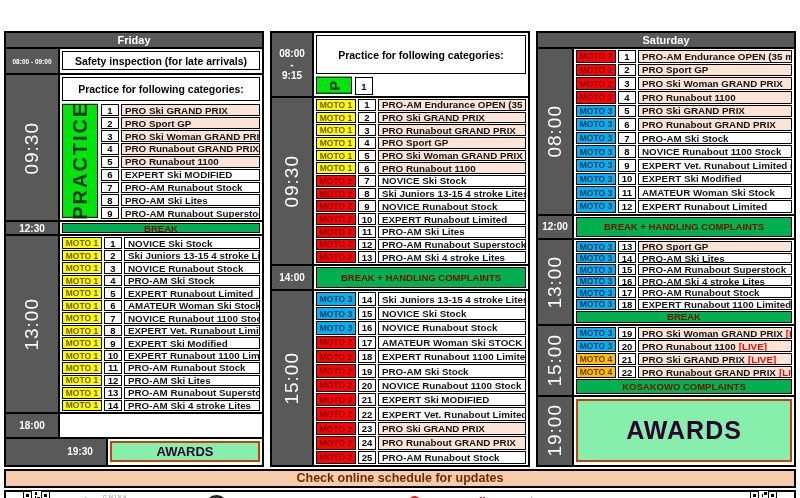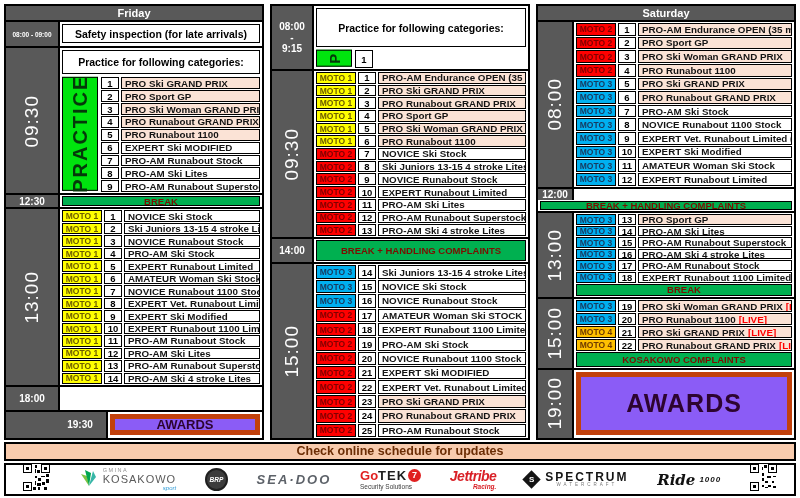--- a/index.html
+++ b/index.html
@@ -1,36 +1,36 @@
 <!DOCTYPE html>
 <html><head>
 <meta charset="utf-8">
 <style>
   html,body{margin:0;padding:0;background:#fff;font-family:"Liberation Sans",sans-serif;}
   .page{width:800px;height:498px;box-sizing:border-box;padding:4px 4px 0;position:relative;}
-  .schedule{display:flex;gap:6px;height:436px;}
+  .schedule{display:flex;gap:6px;height:436px;margin-top:27px;}
   .day{flex:1;border:2px solid #000;background:#fff;display:flex;flex-direction:column;min-width:0;}
   .day-header{background:#595959;color:#fff;font-weight:bold;font-size:11px;text-align:center;
     border-bottom:2px solid #000;height:14px;line-height:14px;flex:none;}
   .day-body{flex:1;display:flex;flex-direction:column;min-height:0;}
   .seg{display:flex;border-bottom:2px solid #000;min-height:0;flex-basis:0;}
   .seg:last-child{border-bottom:none;}
   .time-cell{background:#595959;color:#fff;border-right:2px solid #000;flex:none;display:flex;
     flex-direction:column;align-items:center;justify-content:center;font-size:10px;text-align:center;
     font-weight:bold;overflow:hidden;}
   .time-cell.tiny{font-size:6.5px;white-space:nowrap;font-weight:bold;}
   .time-cell .vert{writing-mode:vertical-rl;transform:rotate(180deg);font-size:19px;letter-spacing:1px;
     font-weight:normal;color:#fdfdfd;}
   .seg-content{flex:1;display:flex;flex-direction:column;min-width:0;min-height:0;padding-bottom:1px;}
   .banner{flex:1.7;display:flex;align-items:center;justify-content:center;font-weight:bold;font-size:10.5px;
     color:#000;background:#fff;border:1px solid #000;margin:2px;min-height:0;}
   .break-bar{flex:1;display:flex;align-items:center;justify-content:center;background:#00B050;color:#7b0e00;
     font-weight:bold;font-size:9.5px;border:1px solid #000;margin:1px 2px 0;min-height:0;white-space:nowrap;overflow:hidden;}
-  .awards{flex:1;display:flex;align-items:center;justify-content:center;background:#8b5cf6;color:#2d0430;
-    font-weight:bold;font-size:13px;border:5px solid #c2410c;margin:2px;min-height:0;}
+  .awards{flex:1;display:flex;align-items:center;justify-content:center;background:#86efac;color:#2d0430;
+    font-weight:bold;font-size:13px;border:2px solid #c2410c;margin:2px;min-height:0;}
   .awards.big{font-size:25px;letter-spacing:1px;}
   .row{flex:1;display:flex;min-height:0;padding:1px 2px 0;gap:2px;}
   .moto{flex:none;width:38px;border:1px solid #000;font-weight:bold;font-size:8.5px;display:flex;
     align-items:center;justify-content:center;overflow:hidden;white-space:nowrap;}
   .num{flex:none;width:16px;background:#fff;border:1px solid #000;font-weight:bold;font-size:9.5px;
     display:flex;align-items:center;justify-content:center;color:#000;}
   .cat{flex:1;background:#fff;border:1px solid #000;display:flex;align-items:center;font-weight:bold;
     font-size:9.8px;padding-left:3px;white-space:nowrap;overflow:hidden;color:#141414;min-width:0;}
   .cat.peach{background:#FBE3D6;}
   .live{color:#FF0000;font-weight:bold;margin-left:3px;}
@@ -576,21 +576,21 @@
               </div>
               <div class="row">
                 <div class="moto" style="background: rgb(0, 176, 240); color: rgb(23, 57, 95);">MOTO 3</div>
                 <div class="num">12</div>
                 <div class="cat">
                   <span>EXPERT Runabout Limited</span>
                 </div>
               </div>
             </div>
           </div>
-          <div class="seg" style="flex-grow: 24; flex-direction: column;">
+          <div class="seg" style="flex-grow: 24;">
             <div class="time-cell" style="width: 34px; min-width: 34px;">12:00</div>
             <div class="seg-content">
               <div class="break-bar">BREAK + HANDLING COMPLAINTS</div>
             </div>
           </div>
           <div class="seg" style="flex-grow: 88;">
             <div class="time-cell" style="width: 34px; min-width: 34px;">
               <span class="vert">13:00</span>
             </div>
             <div class="seg-content">

